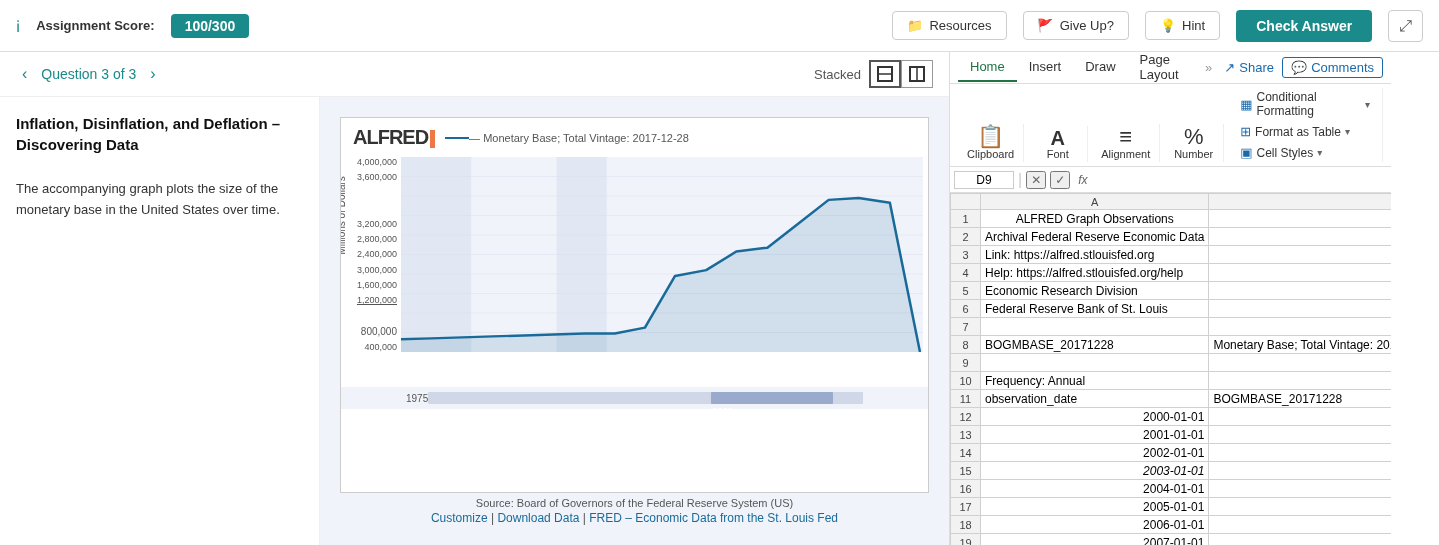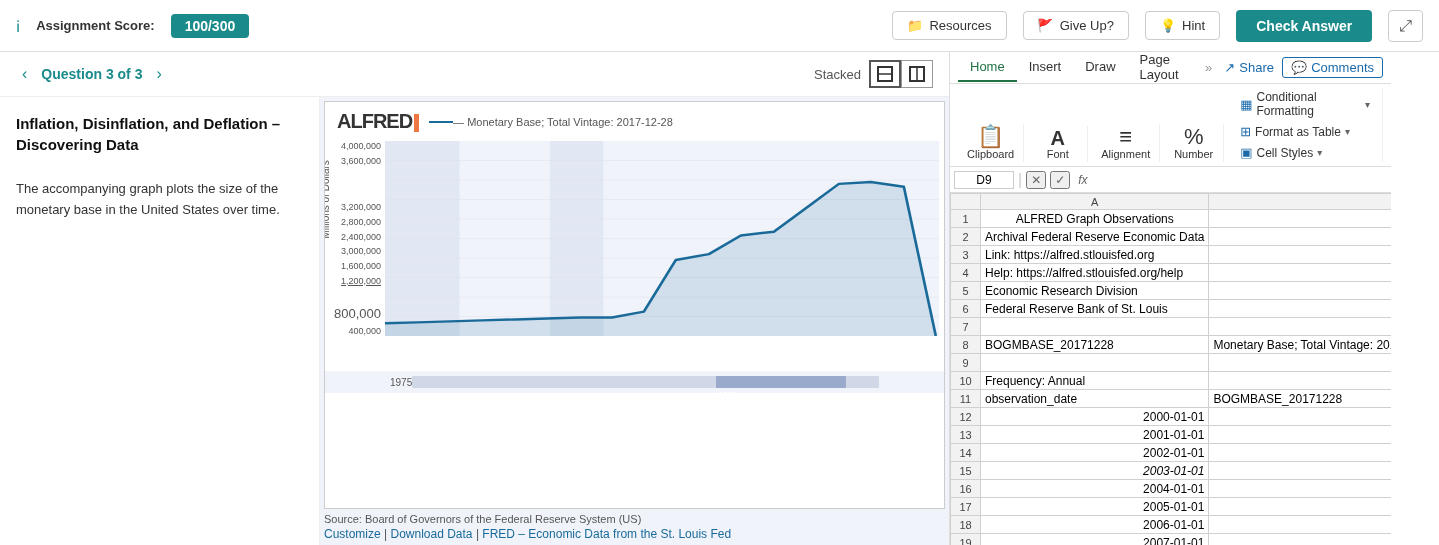--- a/index.html
+++ b/index.html
@@ -63,21 +63,21 @@
       align-items: center;
       gap: 8px;
       padding: 8px 16px;
       border-bottom: 1px solid #eee;
     }
     .nav-arrow {
       cursor: pointer; color: #1a8a8a; font-size: 16px;
       background: none; border: none;
       padding: 2px 6px;
     }
-    .question-label { color: #1a8a8a; font-weight: 700; font-size: 14px; }
+    .question-label { color: #1a8a8a; font-weight: 400; font-size: 14px; }
     .stacked-label { margin-left: auto; color: #555; font-size: 13px; }
     .stacked-btns { display: flex; }
     .stacked-btn {
       width: 32px; height: 28px;
       border: 1px solid #999;
       background: #fff;
       cursor: pointer;
       display: flex; align-items: center; justify-content: center;
     }
     .stacked-btn.active { background: #fff; border: 2px solid #555; }
@@ -92,25 +92,25 @@
       width: 320px;
       padding: 16px;
       border-right: 1px solid #eee;
     }
     .text-panel h2 { font-size: 15px; font-weight: 700; color: #111; margin-bottom: 24px; line-height: 1.4; }
     .text-panel p { font-size: 13px; color: #333; line-height: 1.6; }
 
     
     .chart-panel {
       flex: 1;
-      padding: 4px;
+      padding: 20px;
       background: #f0f4fa;
       display: flex;
       flex-direction: column;
-      align-items: flex-start;
+      align-items: center;
     }
     .chart-container {
       background: white;
       width: 100%;
       flex: 1;
       border: 1px solid #ccc;
       position: relative;
       overflow: hidden;
     }
     .chart-header {
@@ -391,21 +391,21 @@
 
             <div style="position:absolute;left:0;top:0;width:60px;height:195px;display:flex;flex-direction:column;justify-content:space-between;align-items:flex-end;padding-right:4px;">
               <span style="font-size:9px;color:#555;">4,000,000</span>
               <span style="font-size:9px;color:#555;">3,600,000</span>
               <span style="font-size:9px;color:#555;margin-top:32px;">3,200,000</span>
               <span style="font-size:9px;color:#555;">2,800,000</span>
               <span style="font-size:9px;color:#555;">2,400,000</span>
               <span style="font-size:9px;color:#555;">3,000,000</span>
               <span style="font-size:9px;color:#555;">1,600,000</span>
               <span style="font-size:9px;color:#555;text-decoration:underline;">1,200,000</span>
-              <span style="font-size:13px;color:#555;margin-top:16px;">800,000</span>
+              <span style="font-size:10px;color:#555;margin-top:16px;">800,000</span>
               <span style="font-size:9px;color:#555;">400,000</span>
             </div>
           </div>
 
           <div style="display:flex;align-items:center;padding:0 65px;height:22px;background:#f0f4fa;">
             <span style="font-size:10px;color:#555;margin-right:auto;">1975</span>
             <div style="flex:1;height:12px;background:#d0d8e8;position:relative;border-radius:1px;">
               <div style="position:absolute;left:65%;width:28%;height:100%;background:#99aacc;border-radius:1px;display:flex;align-items:center;">
                 <span style="font-size:9px;color:#fff;padding:0 2px;margin-top:25px;">2000</span>
               </div>

